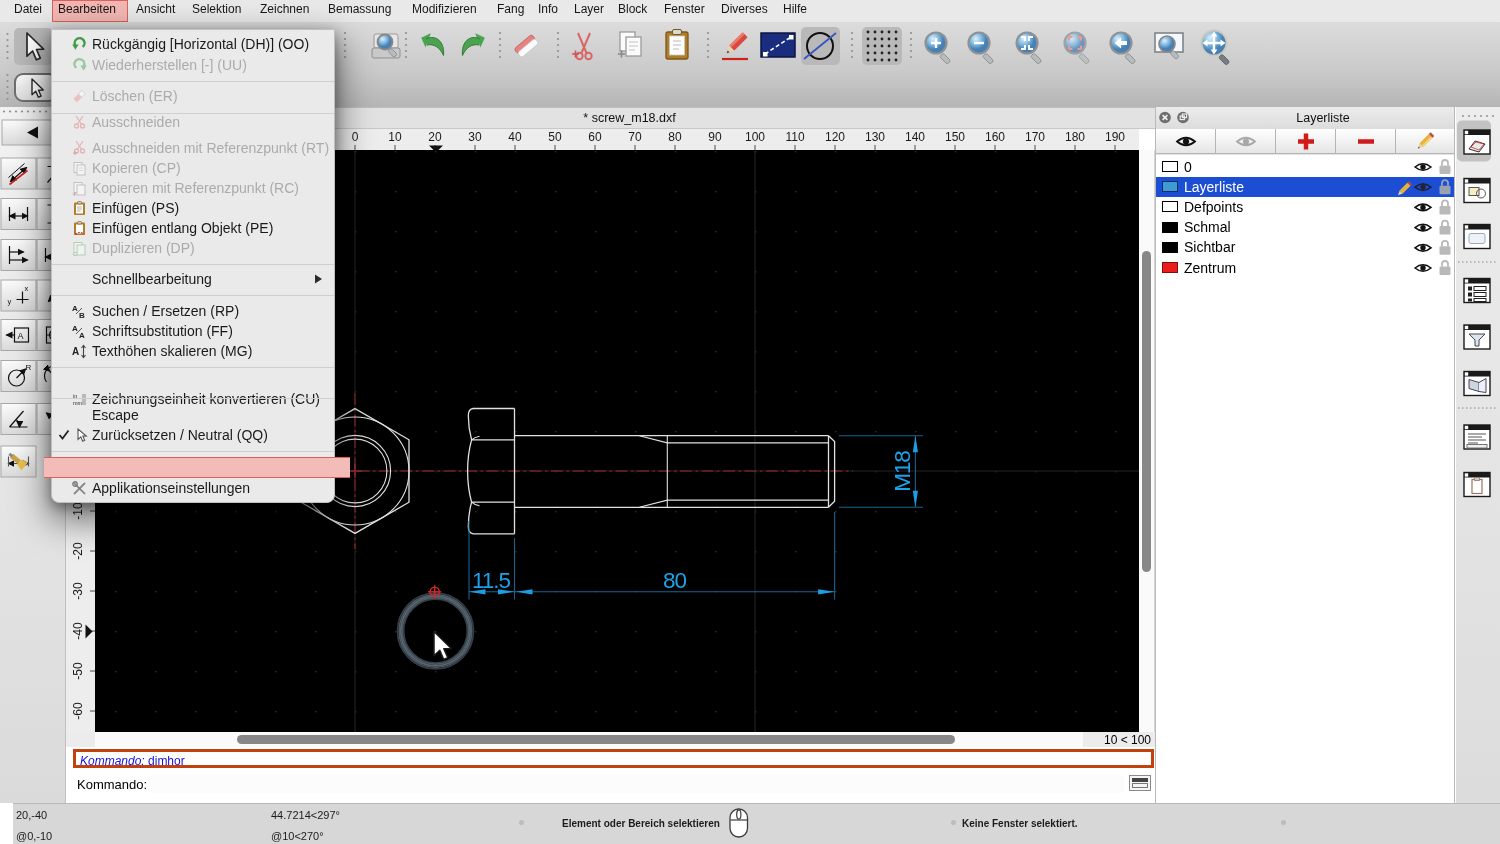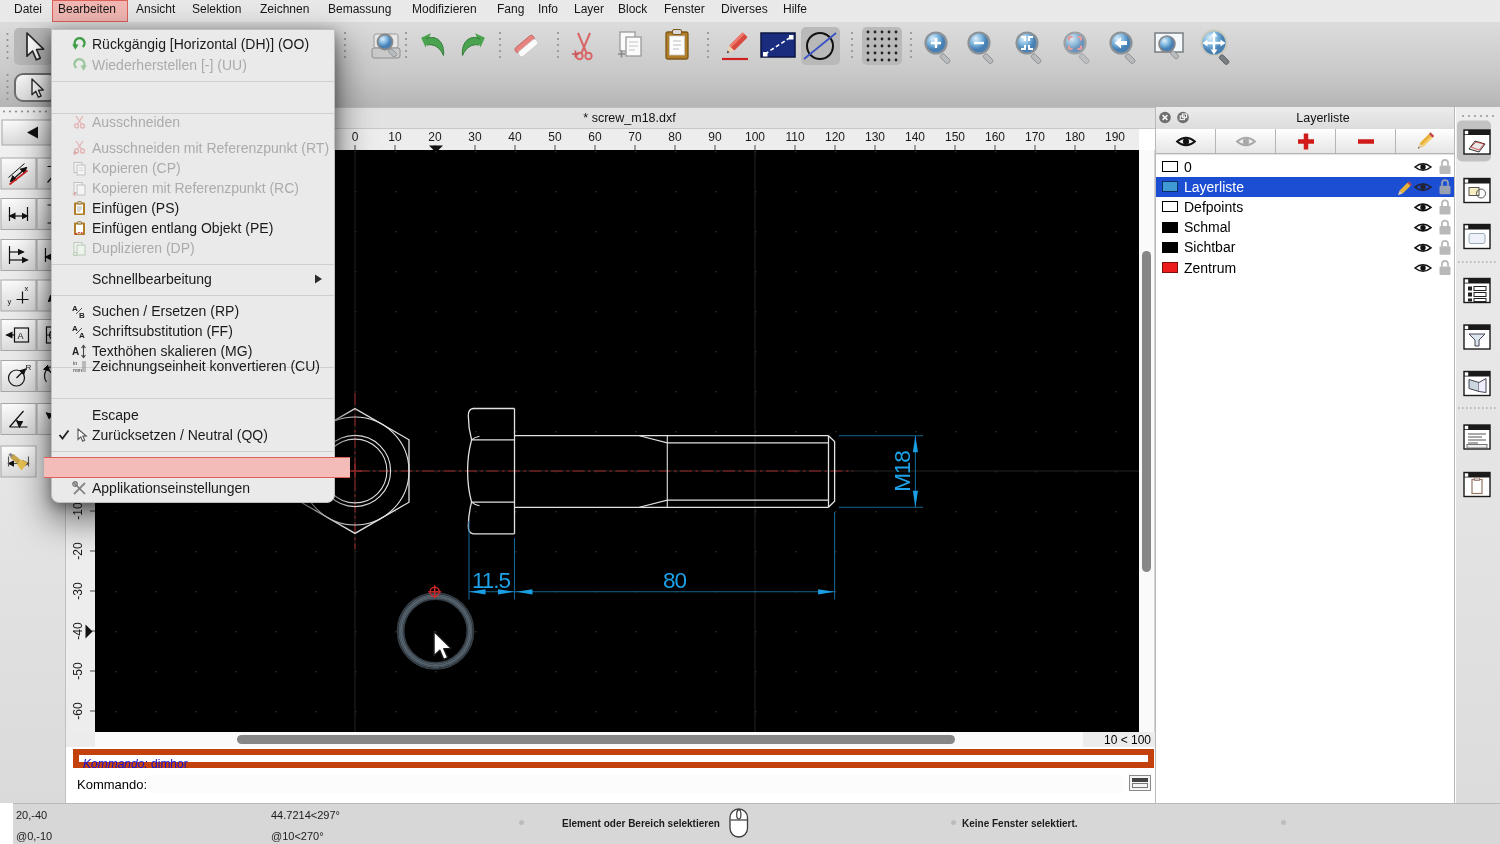--- a/index.html
+++ b/index.html
@@ -28,21 +28,21 @@
   #canvas{left:95px;top:150px;width:1044px;height:582px;background:#000;}
   
   #hscroll{left:95px;top:732px;width:988px;height:16px;background:#fafafa;}
   #hthumb{left:142px;top:3px;width:718px;height:9px;background:#878787;border-radius:5px;}
   #gridlabel{left:1083px;top:732px;width:72px;height:16px;background:#ececec;
              font-size:12px;color:#000;text-align:right;line-height:16px;padding-right:4px;box-sizing:border-box;}
   #vscroll{left:1139px;top:150px;width:16px;height:582px;background:#fafafa;border-right:1px solid #d5d5d5;box-sizing:border-box;}
   #vthumb{left:3px;top:101px;width:9px;height:321px;background:#878787;border-radius:5px;}
   
   #cmdarea{left:66px;top:747px;width:1091px;height:56px;background:#fff;}
-  #cmdhist{left:7px;top:2px;width:1081px;height:19px;border:6px solid #c2410c;background:#fff;
+  #cmdhist{left:7px;top:2px;width:1081px;height:19px;border:3px solid #c2410c;background:#fff;
            font-size:12px;line-height:18px;color:#1111dd;padding-left:4px;box-sizing:border-box;}
   #cmdinput{left:0px;top:23px;width:1091px;height:30px;background:#fff;font-size:13px;color:#000;}
   
   #statusbar{left:0;top:803px;width:1500px;height:41px;background:#d7d7d7;
              border-top:1px solid #b9b9b9;box-sizing:border-box;font-size:11px;color:#1c1c1c;margin-left:13px;}
   
   #rpanel{left:1155px;top:107px;width:300px;height:696px;background:#fff;
           border-left:1px solid #b9b9b9;border-right:1px solid #b9b9b9;box-sizing:border-box;}
   #rtitle{left:0;top:0;width:298px;height:22px;background:linear-gradient(#ececec,#dcdcdc);
           border-bottom:1px solid #c0c0c0;}
@@ -808,20 +808,29 @@
   <div class="mi dis" style="top:24.6px;">
       <svg class="mico" style="opacity:.45" viewBox="0 0 15 15">
         <g transform="translate(15,0) scale(-1,1)">
           <path d="M3.2,9.2 A4.9,4.9 0 1 1 10.6,10.9" fill="none" stroke="#3d9e46" stroke-width="2.4"></path>
           <polygon points="0.2,8.6 6.6,8.6 3.4,13.8" fill="#3d9e46"></polygon>
         </g>
       </svg>
       <span class="t">Wiederherstellen [-] (UU)</span>
     </div>
   <div class="msep" style="top:51.2px;"></div>
+  <div class="mi dis" style="top:56.1px;">
+      <svg class="mico" style="opacity:.5" viewBox="0 0 15 15">
+        <g transform="rotate(-45 7 7)">
+          <rect x="1" y="5" width="8" height="5" rx="1" fill="#e99"></rect>
+          <rect x="8" y="5" width="5" height="5" rx="1" fill="#fff" stroke="#caa" stroke-width=".8"></rect>
+        </g>
+      </svg>
+      <span class="t">Löschen (ER)</span>
+    </div>
   <div class="msep" style="top:83.4px;"></div>
   <div class="mi dis" style="top:82px;">
       <svg class="mico" style="opacity:.55" viewBox="0 0 15 15">
         <path d="M11,1 L5.5,9 M4,1 L9.5,9" stroke="#d88" stroke-width="1.3" fill="none"></path>
         <circle cx="4.5" cy="11" r="2" fill="none" stroke="#d88" stroke-width="1.3"></circle>
         <circle cx="10.5" cy="11" r="2" fill="none" stroke="#d88" stroke-width="1.3"></circle>
       </svg>
       <span class="t">Ausschneiden</span>
     </div>
   <div class="mi dis" style="top:107.9px;">
@@ -900,21 +909,21 @@
       <span class="t">Schriftsubstitution (FF)</span>
     </div>
   <div class="mi" style="top:311.3px;">
       <svg class="mico" viewBox="0 0 15 15">
         <text x="0" y="11" font-size="10" font-weight="bold" fill="#222" font-family="Liberation Sans">A</text>
         <path d="M11.5,2 v11 M9.5,4 l2,-2.5 2,2.5 M9.5,11 l2,2.5 2,-2.5" stroke="#444" stroke-width="1.1" fill="none"></path>
       </svg>
       <span class="t">Texthöhen skalieren (MG)</span>
     </div>
   <div class="msep" style="top:336.9px;"></div>
-  <div class="mi" style="top:326px;padding-left:20px;">
+  <div class="mi" style="top:359px;padding-left:20px;">
       <svg class="mico" viewBox="0 0 15 15">
         <text x="1" y="6" font-size="5.5" fill="#333" font-family="Liberation Sans">in</text>
         <text x="1" y="13" font-size="5.5" fill="#333" font-family="Liberation Sans">mm</text>
         <path d="M11,2 v11 M13,2 v11" stroke="#888" stroke-width="1"></path>
       </svg>
       <span class="t">Zeichnungseinheit konvertieren (CU)</span>
     </div>
   <div class="msep" style="top:367.9px;"></div>
   <div class="mi" style="top:375.2px;">
       <span class="t">Escape</span>

